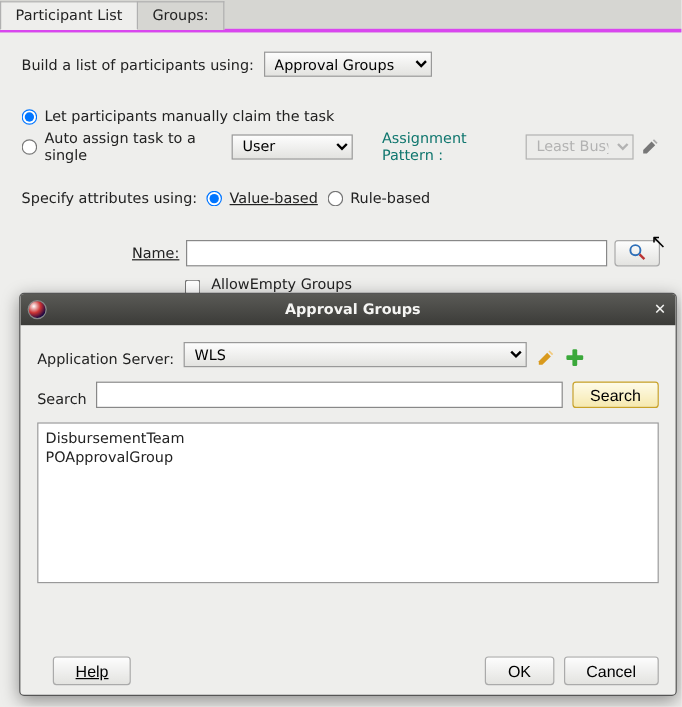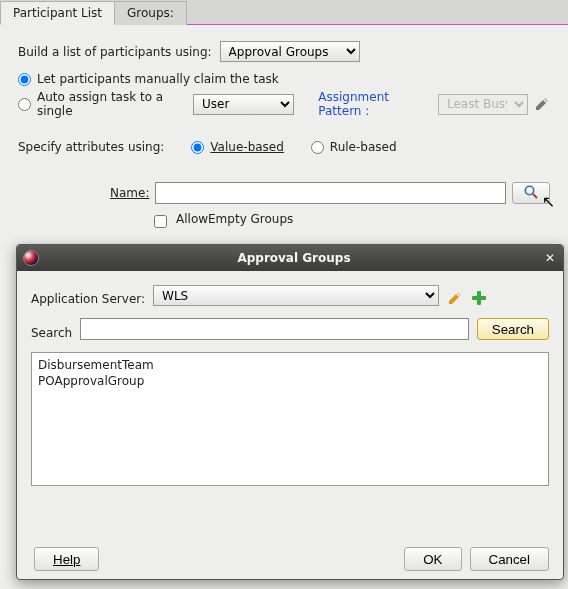--- a/index.html
+++ b/index.html
@@ -14,21 +14,21 @@
     overflow: hidden;
     position: relative;
   }
   .main-panel {
     padding: 0;
     background: #eeeeec;
     height: 470px;
   }
   .tabs {
     display: flex;
-    border-bottom: 1px solid #d946ef;
+    border-bottom: 3px solid #d946ef;
     background: #d6d6d2;
   }
   .tab {
     padding: 4px 12px;
     border: 1px solid #b0b0b0;
     border-bottom: none;
     margin-right: -1px;
     background: #d6d6d2;
     position: relative;
     top: 1px;
@@ -38,46 +38,46 @@
     background: #eeeeec;
     border-bottom: 1px solid #eeeeec;
     z-index: 2;
   }
   .content {
     padding: 16px 18px;
   }
   .row {
     display: flex;
     align-items: center;
-    margin-bottom: 10px;
+    margin-bottom: 26px;
     gap: 8px;
   }
   select {
     border: 1px solid #999;
     background: linear-gradient(#fdfdfd, #e3e3e0);
     padding: 1px 4px;
     font: inherit;
     height: 21px;
   }
   select.wide { width: 140px; }
   .radio-line {
     display: flex;
     align-items: center;
     gap: 6px;
     margin: 4px 0;
   }
   .radio-line input[type=radio] { margin: 0; }
   .underlined { text-decoration: underline; }
-  .disabled-text { color: #1d4ed8; }
+  .disabled-text { color: #0f766e; }
   select.disabled {
     color: #9a9a9a;
     background: #ececea;
   }
   .pencil-icon svg { display:block; }
-  .attr-row { margin-top: 18px; display:flex; align-items:center; gap: 27px; }
+  .attr-row { margin-top: 18px; display:flex; align-items:center; gap: 8px; }
   .name-row { margin-top: 24px; display:flex; align-items:center; gap: 6px; padding-left: 92px; text-decoration: underline; }
   .name-row label { text-align:right; }
   .text-input {
     border: 1px solid #888;
     background: #fff;
     height: 22px;
     padding: 2px 4px;
     font: inherit;
   }
   .name-row .text-input { width: 356px; }
@@ -152,21 +152,21 @@
   .dialog-footer .spacer { flex:1; }
   .btn {
     border: 1px solid #aaa;
     background: linear-gradient(#fdfdfd, #e3e3e0);
     padding: 3px 18px;
     height: 24px;
     border-radius: 3px;
     cursor: pointer;
     margin-left: 8px;
   }
-  .btn.help { margin-left:3px; text-decoration: underline; }
+  .btn.help { margin-left:13px; text-decoration: underline; }
 </style>
 </head>
 <body>
 
 <div class="main-panel">
   <div class="tabs">
     <div class="tab active">
       <span>Participant List</span>
     </div>
     <div class="tab">

